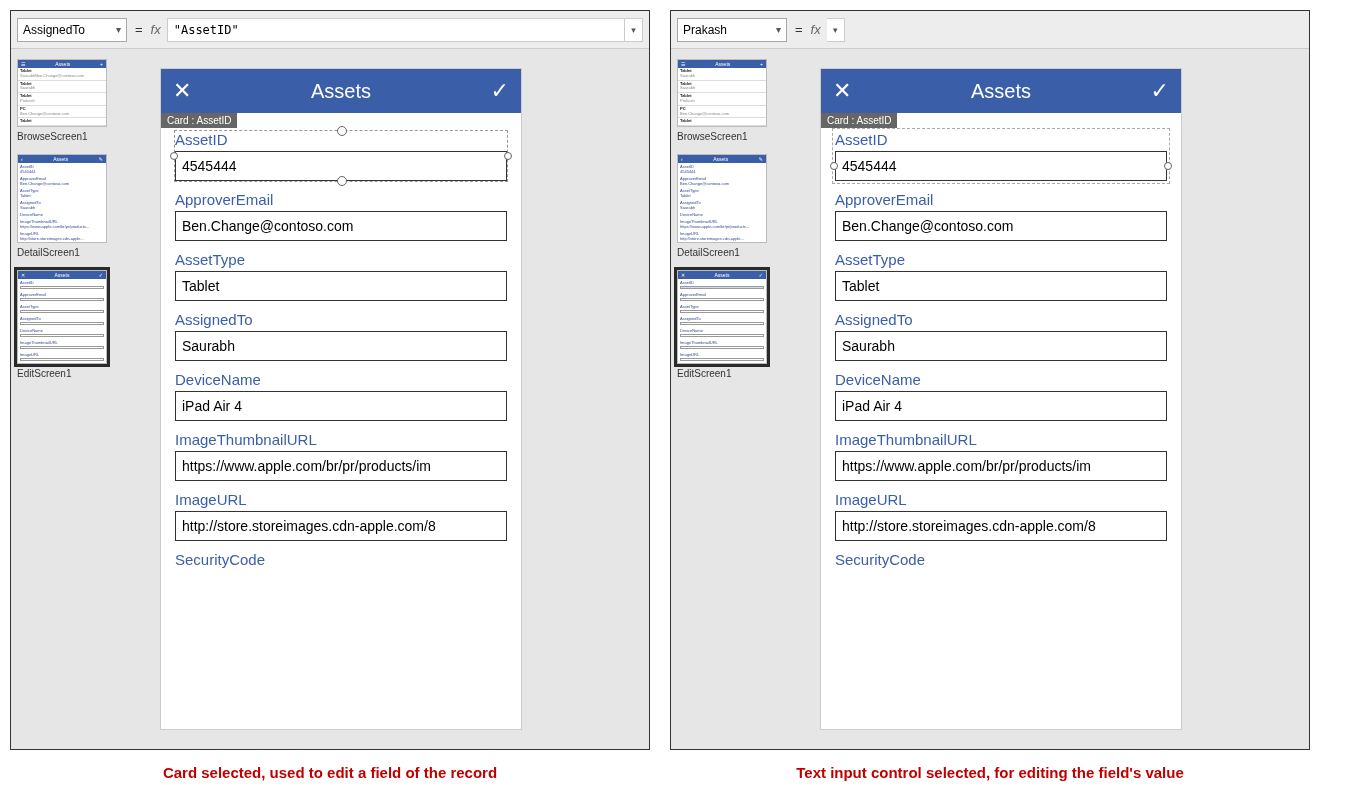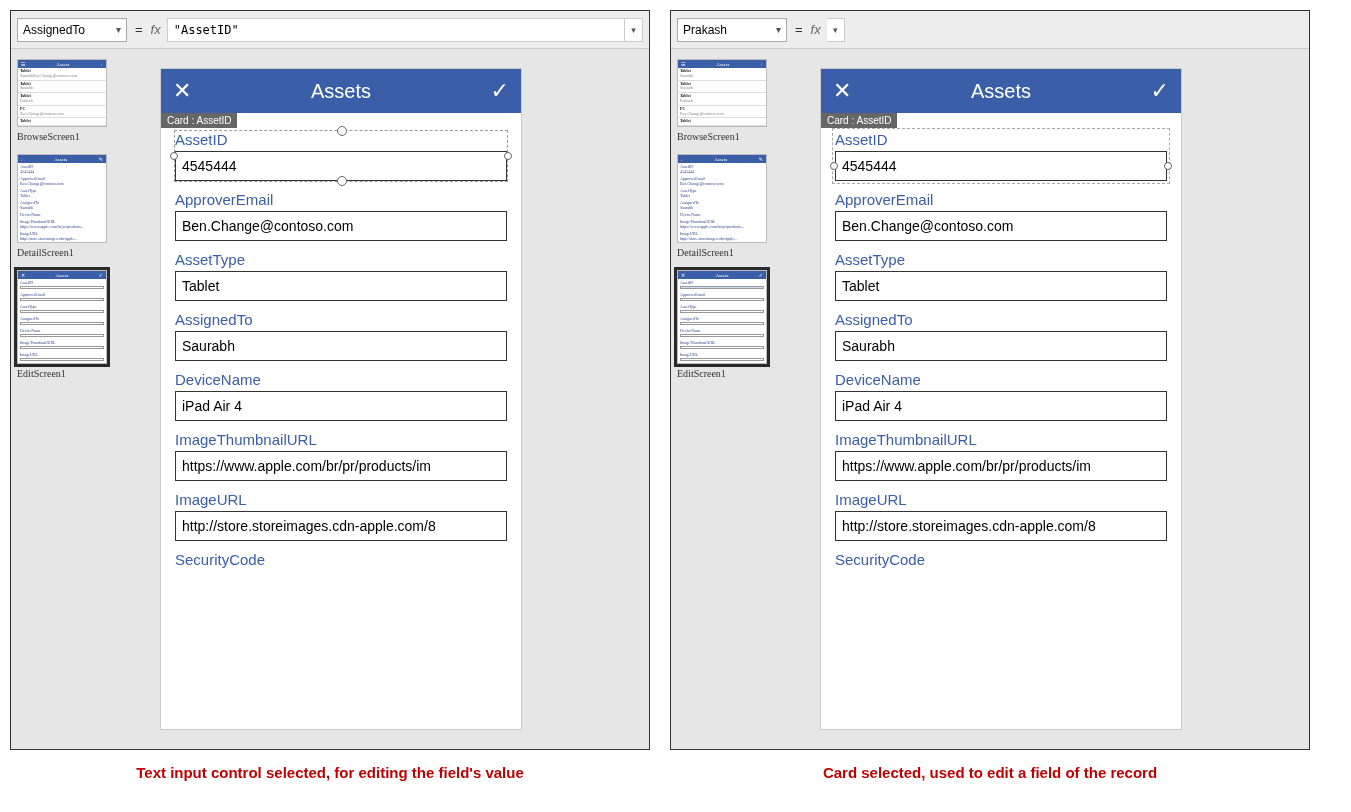--- a/index.html
+++ b/index.html
@@ -13,21 +13,21 @@
   .prop-select .chev { font-size:10px; color:#555;}
   .eq { margin: 0 8px; font-size: 13px; color:#333; }
   .fx { font-style: italic; font-size: 13px; color:#666; margin-right:6px;}
   .formula-input { flex:1; height:24px; border:1px solid #ccc; background:#fff; font-size:12px; padding:0 6px; font-family: Consolas, monospace; }
   .formula-drop { width:18px; height:24px; border:1px solid #ccc; border-left:none; background:#fff; display:flex; align-items:center; justify-content:center; font-size:9px; color:#555; cursor:pointer;}
   
   
   .pane-body { flex:1; display:flex; position:relative; background:#e6e6e6; }
   
   
-  .thumbs { width:120px; padding:10px 6px; display:flex; flex-direction:column; gap:12px;font-family:Liberation Serif, serif; }
+  .thumbs { width:120px; padding:10px 6px; display:flex; flex-direction:column; gap:12px; }
   .thumb { }
   .thumb-img { width:90px; height:auto; background:#fff; border:1px solid #bbb; font-size:4px; color:#334a8f; overflow:hidden; }
   .thumb-img.edit-sel { outline:3px solid #2a2a2a; }
   .thumb-hdr { background:#3a5ea8; color:#fff; padding:1px 3px; display:flex; align-items:center; justify-content:space-between; font-size:5px;}
   .thumb-lbl { font-size:10px; color:#333; margin-top:4px;}
   .thumb-row { border-bottom:1px solid #ddd; padding:1px 2px; line-height:1.2; color:#555; font-size:4px;}
   .thumb-row b{ color:#111; font-weight:600; display:block;}
   .thumb-row span{ color:#888;}
   .tiny-f { padding:1px 2px; }
   .tiny-f .fl { color:#334a8f; font-size:4px;}
@@ -378,15 +378,15 @@
               <div class="card-label">SecurityCode</div>
             </div>
           </div>
         </div>
       </div>
     </div>
   </div>
 </div>
 
 <div class="captions">
+  <div class="caption">Card selected, used to edit a field of the record</div>
   <div class="caption">Text input control selected, for editing the field's value</div>
-  <div class="caption">Card selected, used to edit a field of the record</div>
 </div>
 
 </body></html>

